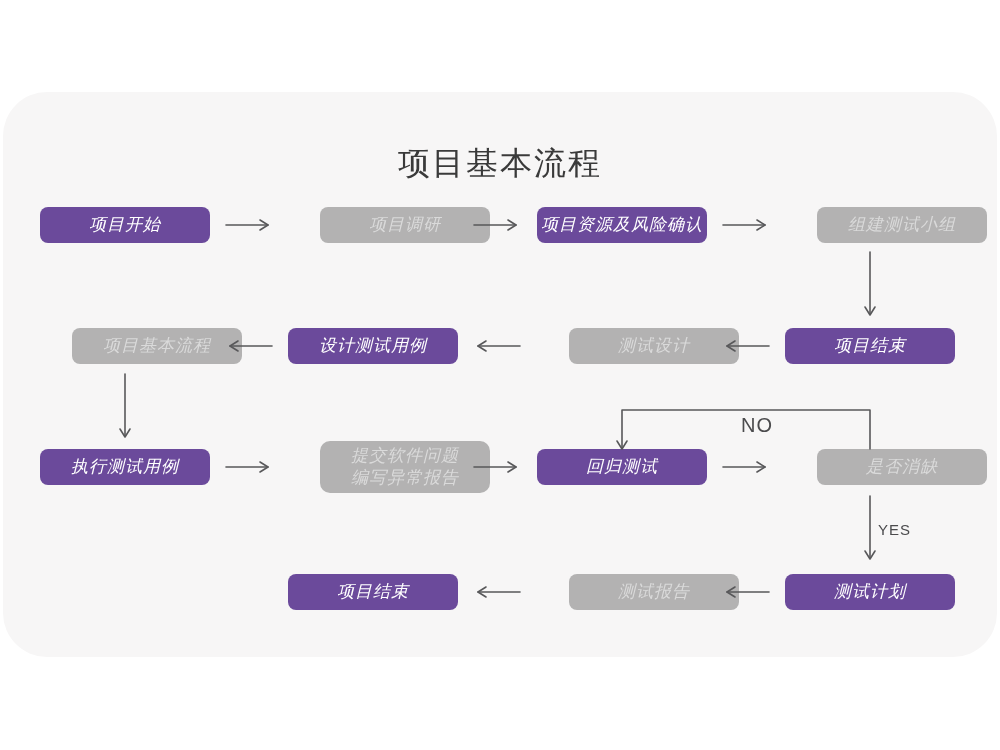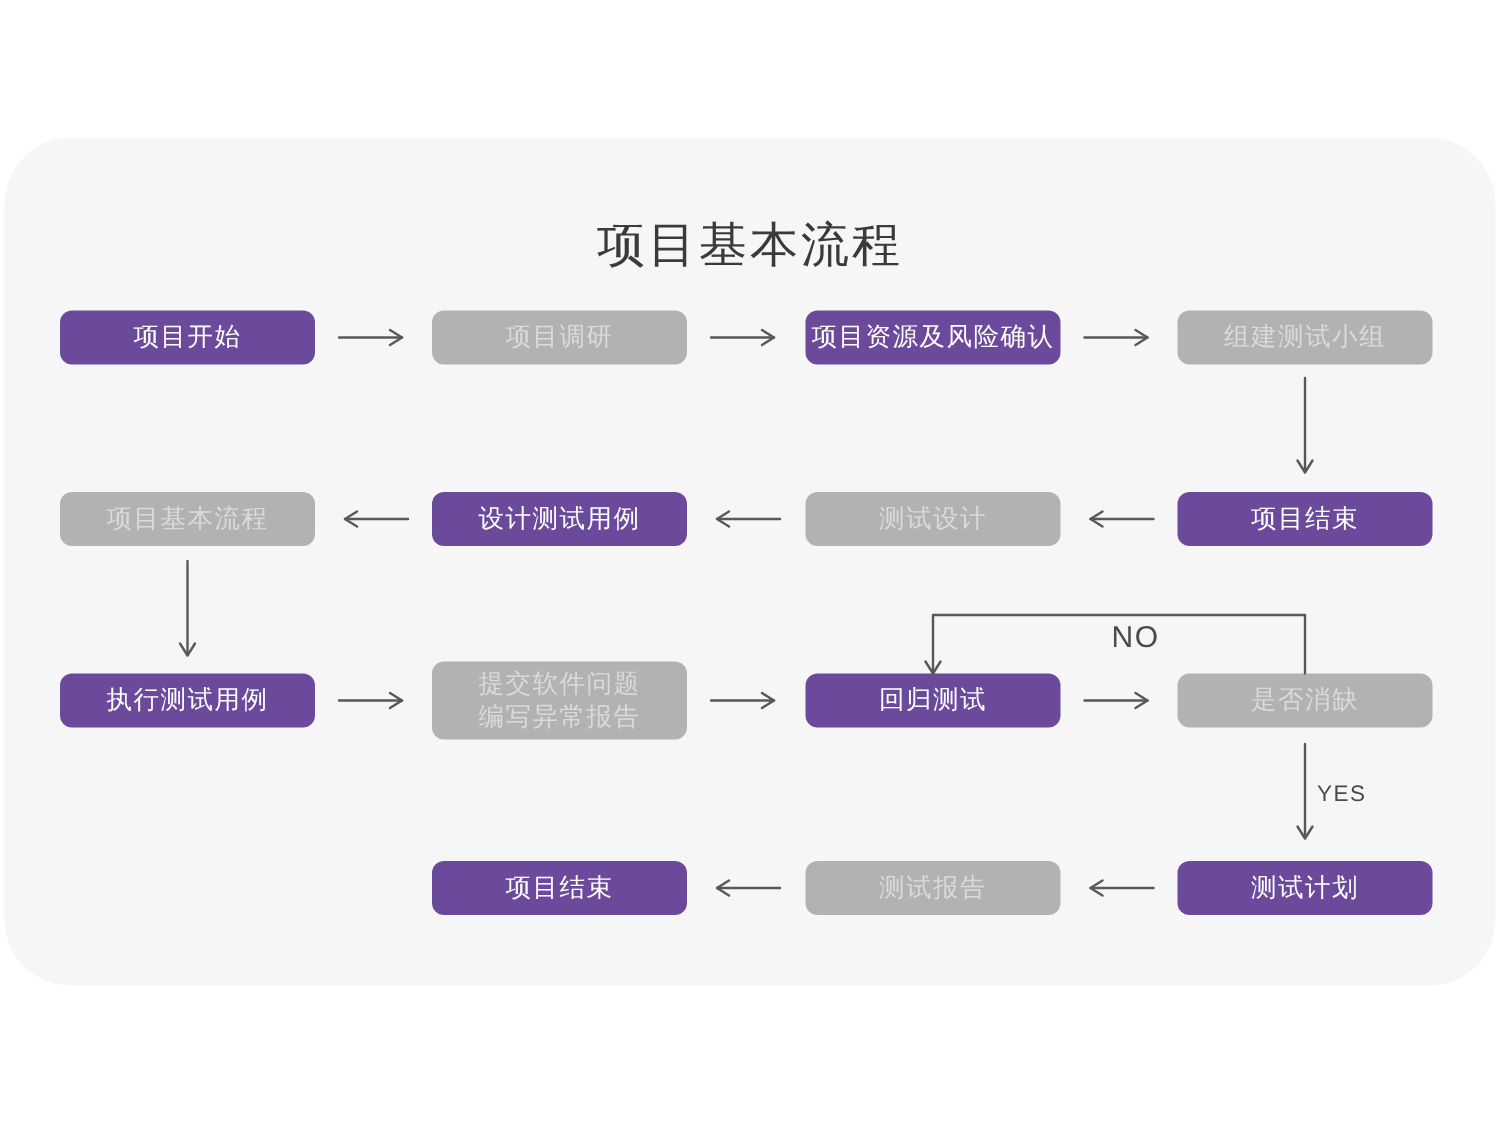--- a/index.html
+++ b/index.html
@@ -20,25 +20,25 @@
   }
   .title{
     position:absolute;left:0;top:142px;width:1000px;
     text-align:center;font-size:32px;letter-spacing:2px;
     color:var(--title);font-weight:500;
   }
   .node{
     position:absolute;width:170px;height:36px;border-radius:8px;
     display:flex;align-items:center;justify-content:center;
     font-size:17px;letter-spacing:1px;text-align:center;
-    white-space:pre-line;line-height:22px;
+    white-space:pre-line;line-height:22px;font-style:italic;
   }
   .node.purple{background:var(--purple);color:#ffffff;}
-  .node.gray{background:var(--gray);color:var(--gray-text);}
-  .node.tall{height:52px;}
+  .node.gray{background:var(--gray);color:var(--gray-text);margin-left:32px;}
+  .node.tall{height:52px;border-radius:10px;}
   .arrow{position:absolute;}
   .arrow svg{display:block;}
   .arrow line,.arrow path{stroke:var(--arrow);stroke-width:1.6;fill:none;stroke-linecap:round;stroke-linejoin:round;}
   .branch-label{
     position:absolute;color:var(--label);font-size:20px;letter-spacing:1px;
   }
 </style>
 </head>
 <body>
 

